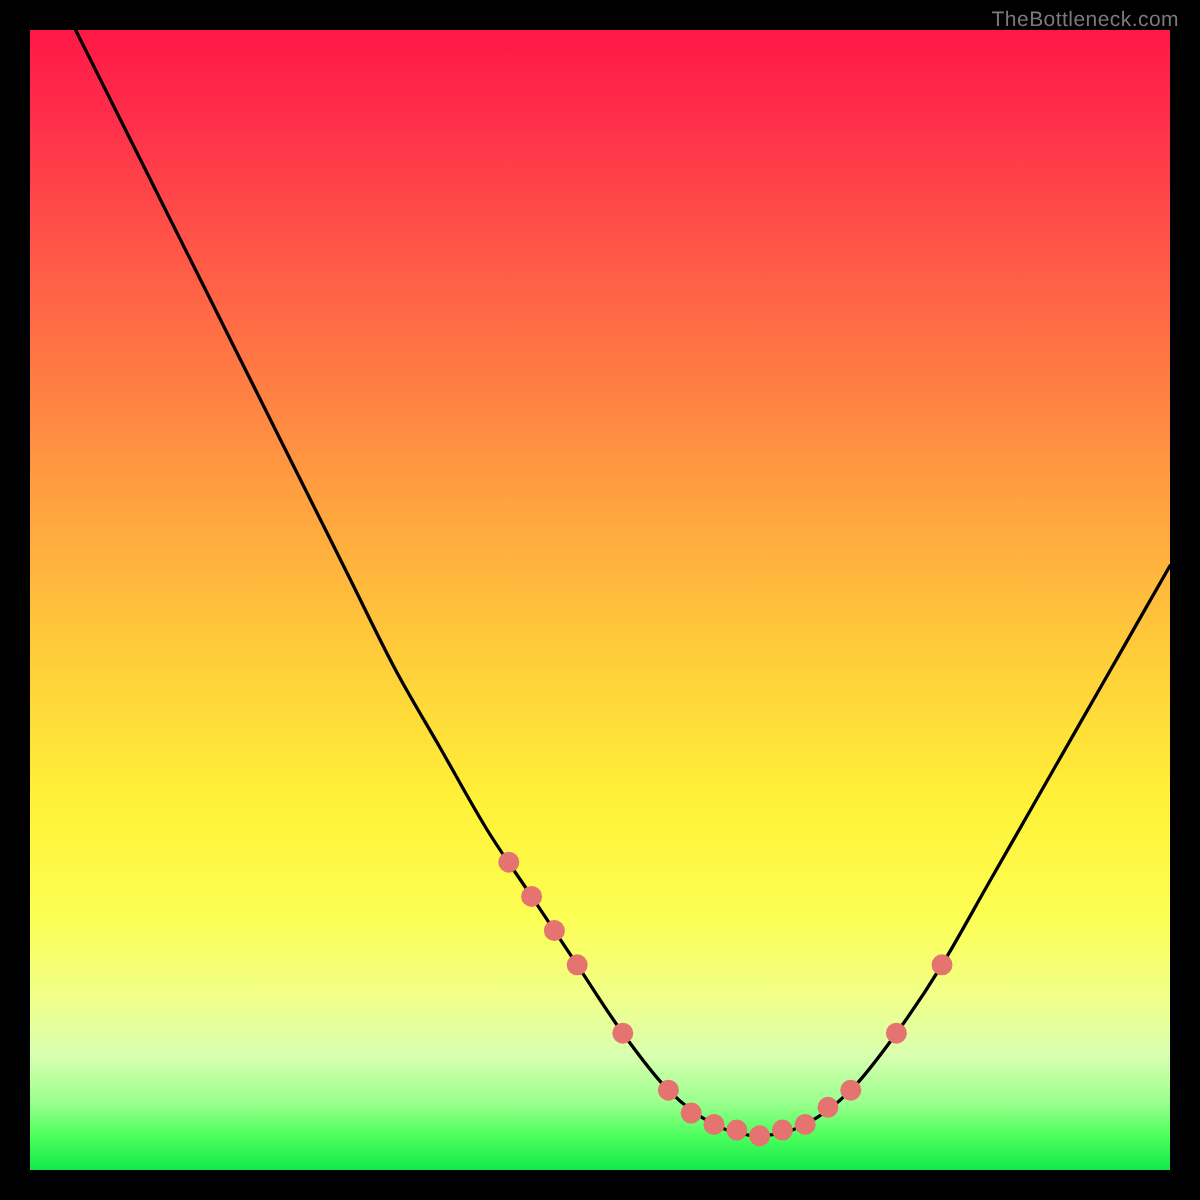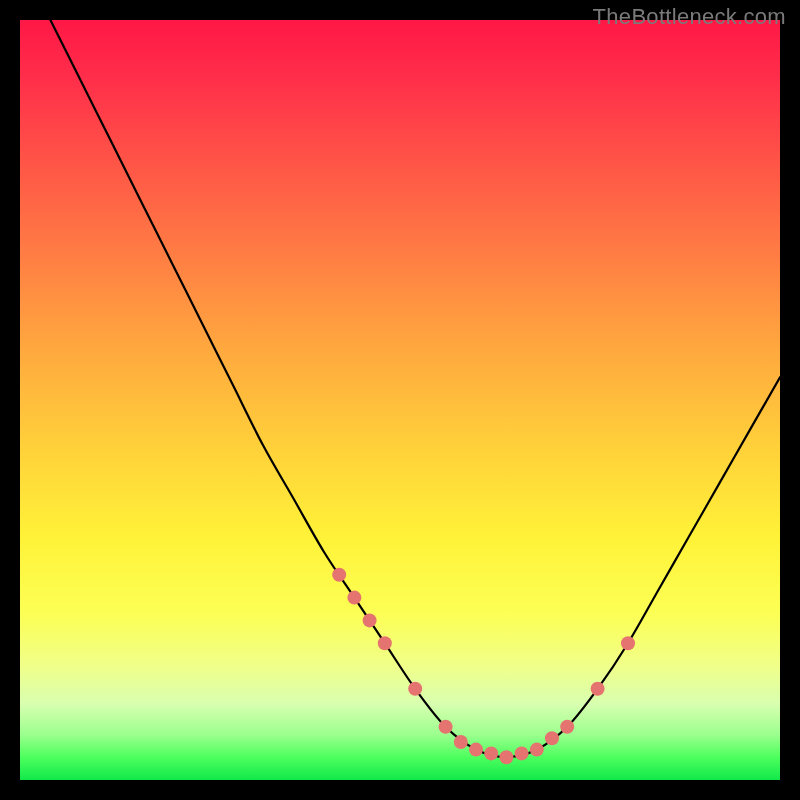--- a/index.html
+++ b/index.html
@@ -60,21 +60,21 @@
   }
   .dot {
     fill: #e5736f;
     stroke: none;
   }
   .attribution {
     position: absolute;
     top: 4px;
     right: 14px;
     color: #7a7a7a;
-    font-size: 22px;
+    font-size: 14px;
     letter-spacing: 0.3px;
     user-select: none;
   }
 </style>
 </head>
 <body>
 
 <div class="stage">
 
   <div class="plot-area">

